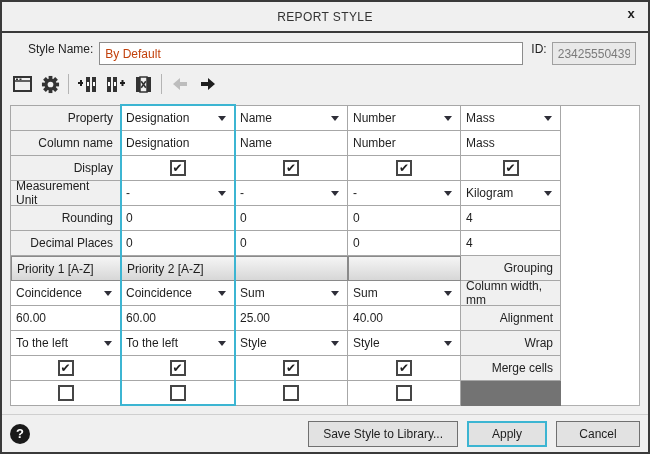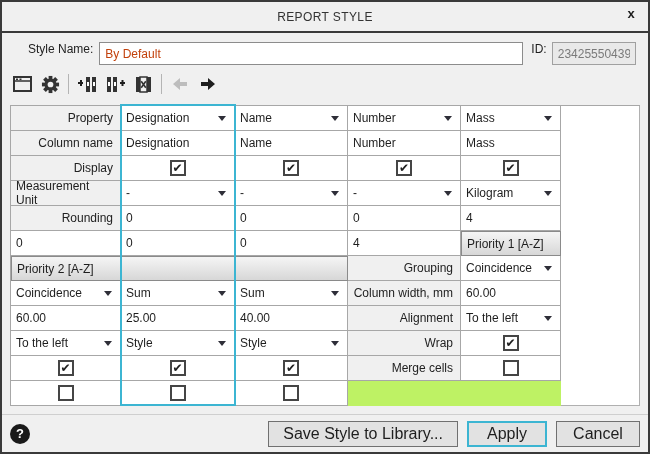--- a/index.html
+++ b/index.html
@@ -71,21 +71,21 @@
   .tool.disabled { cursor: default; }
   .tool-sep { width: 1px; height: 20px; background: #b4b4b4; margin: 0 6px 0 2px; }
   
   .table-wrap { position: relative; margin: 9px 8px 0 8px; flex: 0 0 auto; }
   .grid {
     display: grid;
     grid-template-columns: 110px 114px 113px 113px 100px 1fr;
     grid-auto-rows: 25px;
     border-top: 1px solid #a7a7a7;
     border-left: 1px solid #a7a7a7;
-    background: #bef264;
+    background: #737373;
   }
   .cell {
     border-right: 1px solid #a7a7a7;
     border-bottom: 1px solid #a7a7a7;
     display: flex; align-items: center;
     overflow: hidden;
     background: #fff;
     padding: 0 5px;
   }
   .cell.lab {
@@ -145,21 +145,21 @@
     background: #1a1a1a; color: #fff;
     display: flex; align-items: center; justify-content: center;
     font-weight: bold; font-size: 13px;
     cursor: pointer;
   }
   .footer .spacer { flex: 1; }
   .btn {
     height: 26px;
     background: #e2e2e2;
     border: 1px solid #707070;
-    font-family: inherit; font-size: 16px; color: #1e1e1e;
+    font-family: inherit; font-size: 12px; color: #1e1e1e;
     padding: 0 14px;
     margin-left: 9px;
     cursor: pointer;
     display: flex; align-items: center; justify-content: center;
   }
   .btn.save { min-width: 133px; }
   .btn.apply { min-width: 80px; border: 2px solid var(--accent); }
   .btn.cancel { min-width: 84px; }
   svg { display: block; }
 </style>
@@ -301,20 +301,21 @@
           <span>Kilogram</span>
           <span class="caret"></span>
         </div>
 
       <div class="cell lab">Rounding</div>
       <div class="cell">0</div>
       <div class="cell">0</div>
       <div class="cell">0</div>
       <div class="cell">4</div>
 
+      <div class="cell lab">Decimal Places</div>
       <div class="cell">0</div>
       <div class="cell">0</div>
       <div class="cell">0</div>
       <div class="cell">4</div>
 
       <div class="cell sortbtn">Priority 1 [A-Z]</div>
       <div class="cell sortbtn">Priority 2 [A-Z]</div>
       <div class="cell sortbtn"></div>
       <div class="cell sortbtn"></div>
 

